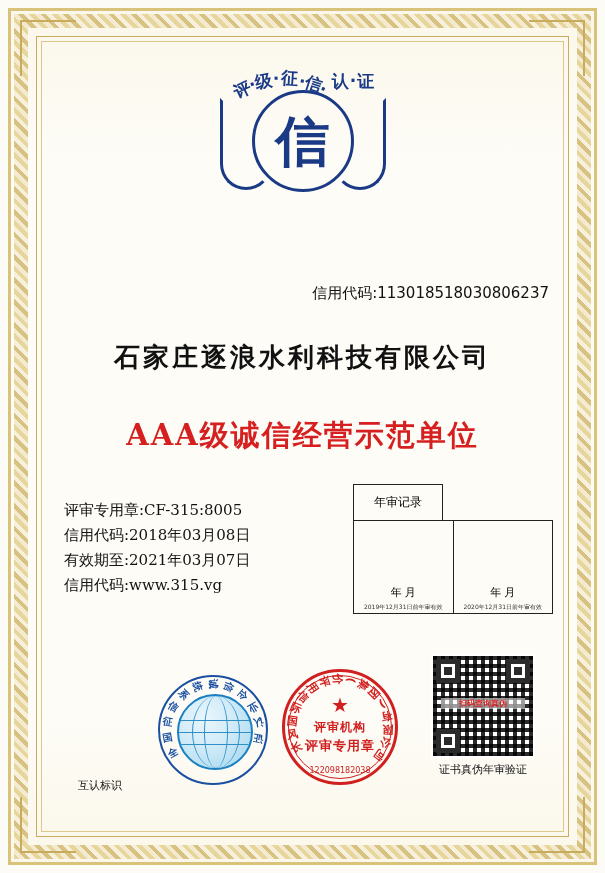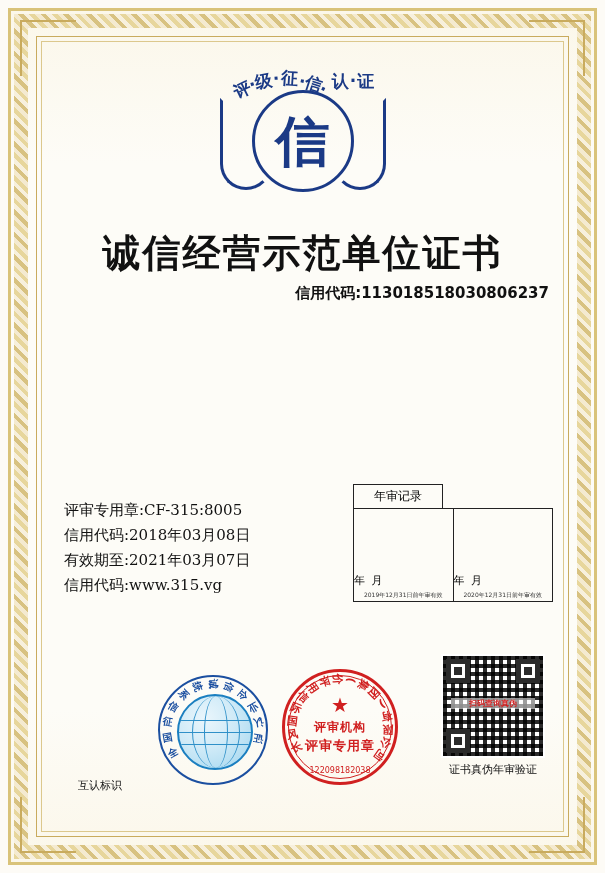--- a/index.html
+++ b/index.html
@@ -152,21 +152,21 @@
     font-weight: bold;
     font-size: 38px;
     color: #111111;
     letter-spacing: 2px;
   }
   .credit-code {
     position: absolute;
     right: 10px;
     top: 238px;
     font-size: 15px;
-    font-weight: bold;
+    font-weight: normal;
     color: #111111;
     font-family: "DejaVu Sans", "Liberation Sans", sans-serif;
   }
   .company {
     position: absolute;
     left: 0; right: 0;
     top: 294px;
     text-align: center;
     font-family: "DejaVu Sans", "Liberation Sans", sans-serif;
     font-weight: bold;
@@ -204,41 +204,41 @@
     right: 6px;
     top: 438px;
     width: 200px;
   }
   .review-title {
     border: 1px solid #222;
     border-bottom: none;
     width: 88px;
     text-align: center;
     font-size: 12px;
-    padding: 3px 0;
+    padding: 9px 0;
     font-family: "DejaVu Sans", "Liberation Sans", sans-serif;
     background: transparent;
   }
   .review-table {
     border: 1px solid #222;
     height: 92px;
     display: flex;
   }
   .review-cell {
     flex: 1;
     position: relative;
   }
   .review-cell + .review-cell { border-left: 1px solid #222; }
   .review-ym {
     position: absolute;
     left: 0; right: 0;
     bottom: 13px;
-    text-align: left;
+    text-align: center;
     font-size: 11px;
-    font-family: Liberation Mono, monospace;
+    font-family: Liberation Sans, sans-serif;
   }
   .review-note {
     position: absolute;
     left: 0; right: 0;
     bottom: 1px;
     text-align: center;
     font-size: 6px;
     color: #333;
     font-family: "DejaVu Sans", "Liberation Sans", sans-serif;
   }
@@ -420,21 +420,21 @@
   .redseal-arc span {
     position: absolute;
     left: 50%;
     top: 50%;
     transform-origin: 0 0;
   }
 
   
   .qr {
     position: absolute;
-    right: 14px;
+    right: 24px;
     bottom: 22px;
     width: 104px;
   }
   .qr-box {
     width: 100px;
     height: 100px;
     background:
       repeating-linear-gradient(0deg,  #2b2b2b 0 4px, #ffffff 4px 8px),
       repeating-linear-gradient(90deg, #2b2b2b 0 4px, #ffffff 4px 8px);
     background-blend-mode: multiply;
@@ -493,27 +493,28 @@
 
     <div class="emblem">
       <div class="emblem-arc" id="emblem-arc"><span>评</span><span>·</span><span>级</span><span>·</span><span>征</span><span>·</span><span>信</span><span>·</span><span>认</span><span>·</span><span>证</span></div>
       <div class="wheat left"></div>
       <div class="wheat right"></div>
       <div class="emblem-circle">
         <div class="emblem-char">信</div>
       </div>
     </div>
 
-    <div class="main-title">诚信经营示范单位证书</div>
 
     <div class="credit-code">
       <span>信用代码:</span><span>113018518030806237</span>
     </div>
 
-
+    <div class="company">石家庄逐浪水利科技有限公司</div>
+
+    <div class="grade">AAA级诚信经营示范单位</div>
 
     <div class="details">
       <div>评审专用章:CF-315:8005</div>
       <div>信用代码:2018年03月08日</div>
       <div>有效期至:2021年03月07日</div>
       <div>信用代码:www.315.vg</div>
     </div>
 
     <div class="review">
       <div class="review-title">年审记录</div>

